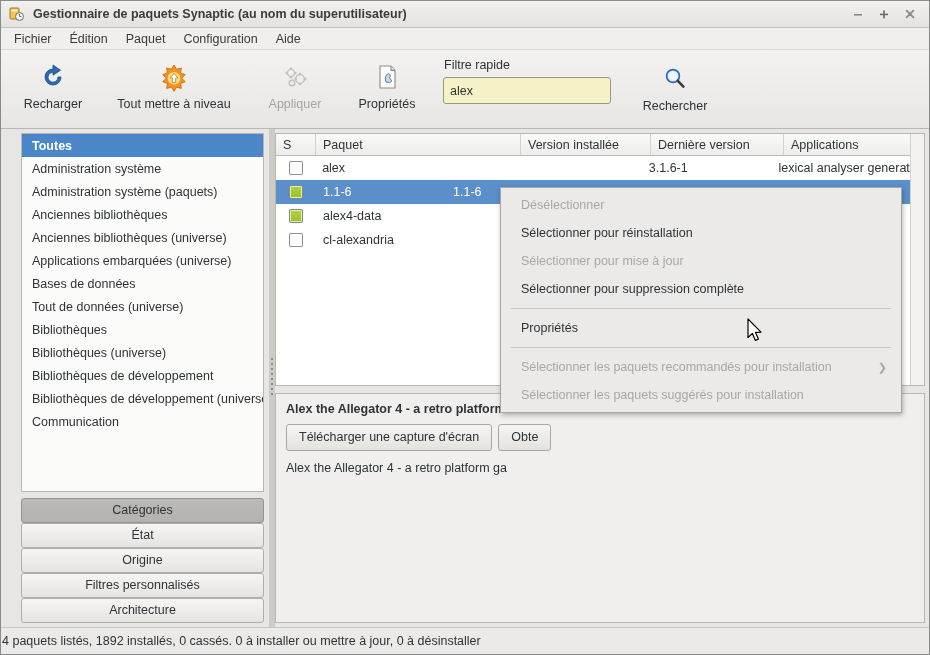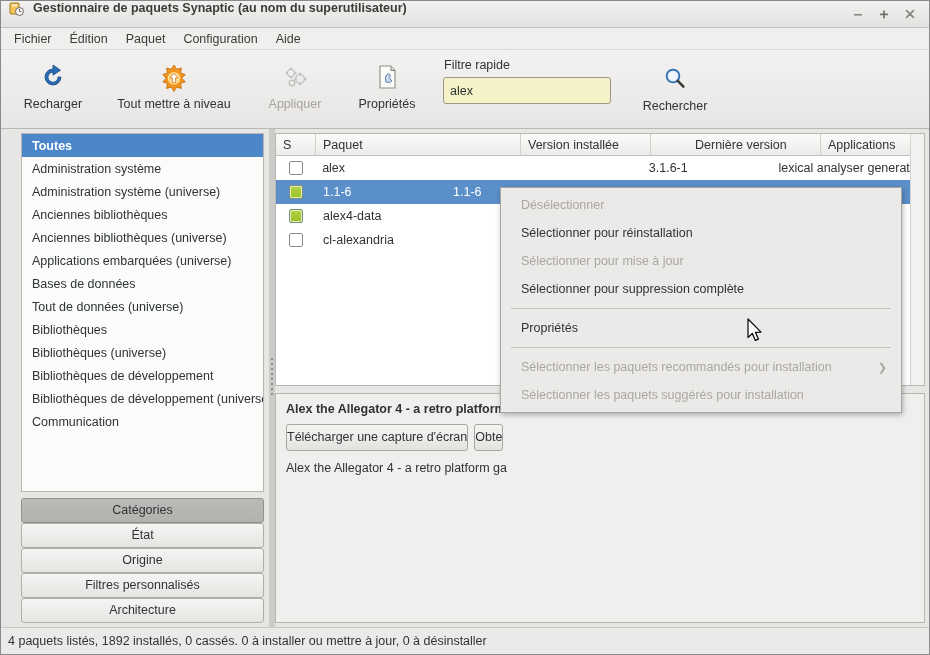--- a/index.html
+++ b/index.html
@@ -24,20 +24,21 @@
     flex-direction: column;
     overflow: hidden;
   }
 
   
   .titlebar {
     height: 26px;
     background: linear-gradient(to bottom, #f2f1f0 0%, #e4e2e0 100%);
     border-bottom: 1px solid #c4c2c0;
     display: flex;
+    align-items: center;
     padding: 0 6px 0 8px;
     flex: none;
     position: relative;
   }
   .titlebar .title-icon {
     width: 16px; height: 16px;
     margin-right: 8px;
     flex: none;
     position: relative;
   }
@@ -334,21 +335,21 @@
     overflow: hidden;
   }
   .detailframe .dbtns {
     margin-top: 8px;
     display: flex;
     gap: 6px;
   }
   .dbtn {
     height: 25px;
     line-height: 25px;
-    padding: 0 0;
+    padding: 0 12px;
     font-size: 12.5px;
     color: #2e3436;
     background: linear-gradient(to bottom, #f6f5f4 0%, #e4e2df 100%);
     border: 1px solid #a9a7a4;
     border-radius: 3px;
     white-space: nowrap;
     cursor: default;
   }
   .detailframe .ddesc {
     margin-top: 10px;
@@ -359,21 +360,21 @@
   }
 
   
   .statusbar {
     height: 26px;
     flex: none;
     background: #eceae8;
     border-top: 1px solid #cac8c5;
     display: flex;
     align-items: center;
-    padding-left: 7px;
+    padding-left: 1px;
     font-size: 12.5px;
     color: #2e3436;
     white-space: nowrap;
   }
 
   
   .ctxmenu {
     position: absolute;
     left: 499px;
     top: 186px;
@@ -535,21 +536,21 @@
       <span class="tlabel">Rechercher</span>
     </div>
   </div>
 
   <div class="bodyarea">
 
     <div class="leftpane">
       <div class="catlist">
         <div class="catrow sel">Toutes</div>
         <div class="catrow">Administration système</div>
-        <div class="catrow">Administration système (universe)</div>
+        <div class="catrow">Administration système (paquets)</div>
         <div class="catrow">Anciennes bibliothèques</div>
         <div class="catrow">Anciennes bibliothèques (universe)</div>
         <div class="catrow">Applications embarquées (universe)</div>
         <div class="catrow">Bases de données</div>
         <div class="catrow">Tout de données (universe)</div>
         <div class="catrow">Bibliothèques</div>
         <div class="catrow">Bibliothèques (universe)</div>
         <div class="catrow">Bibliothèques de développement</div>
         <div class="catrow">Bibliothèques de développement (universe)</div>
         <div class="catrow">Communication</div>
@@ -567,21 +568,21 @@
       <div class="dots"></div>
     </div>
 
     <div class="rightpane">
 
       <div class="pkgframe">
         <div class="pkghead">
           <div class="hc" style="width:40px;">S</div>
           <div class="hc" style="width:205px;">Paquet</div>
           <div class="hc" style="width:130px;">Version installée</div>
-          <div class="hc" style="width:133px;margin-left:37px;">Dernière version</div>
+          <div class="hc" style="width:133px;">Dernière version</div>
           <div class="hc" style="flex:1 1 auto;border-right:none;">Applications</div>
         </div>
         <div class="pkgbody">
 
           <div class="pkgrow">
             <div class="c" style="width:40px;">
               <span class="cb"></span>
             </div>
             <div class="c" style="width:205px;">alex</div>
             <div class="c" style="width:130px;"></div>

